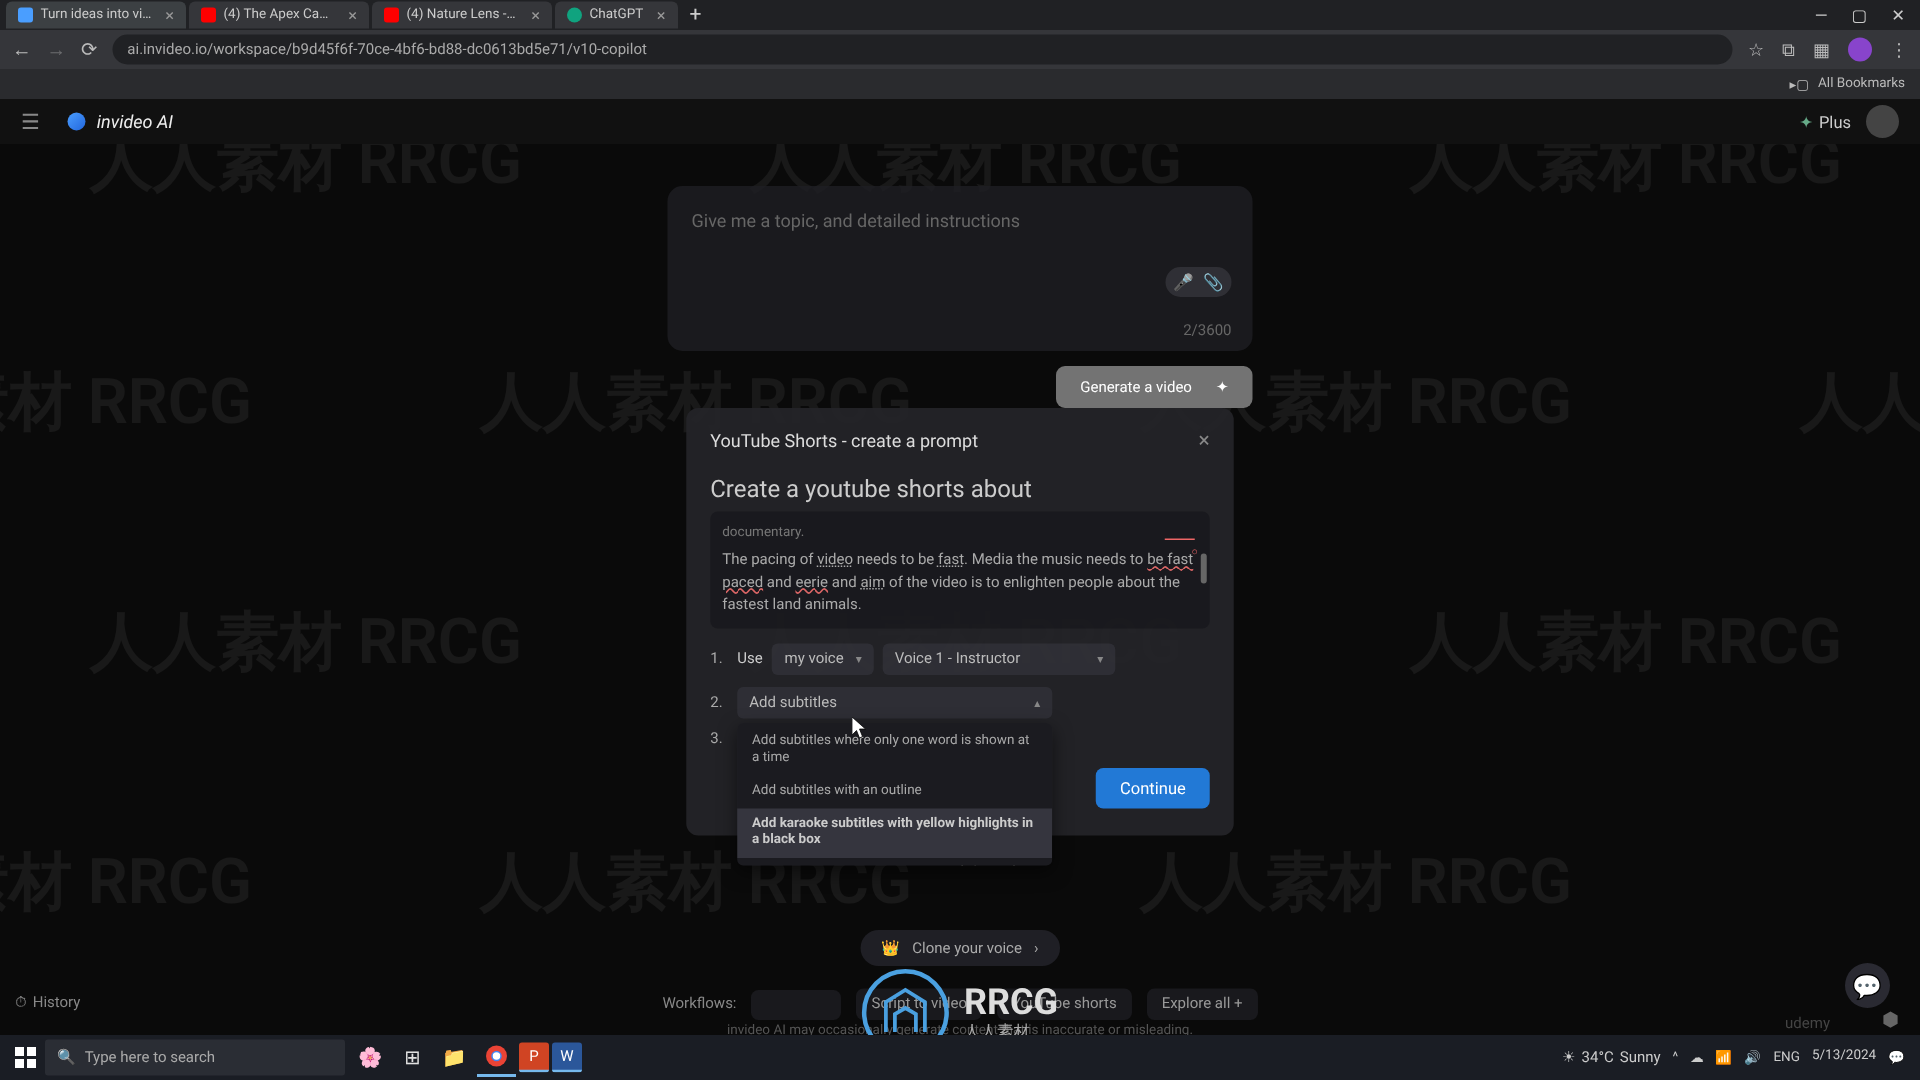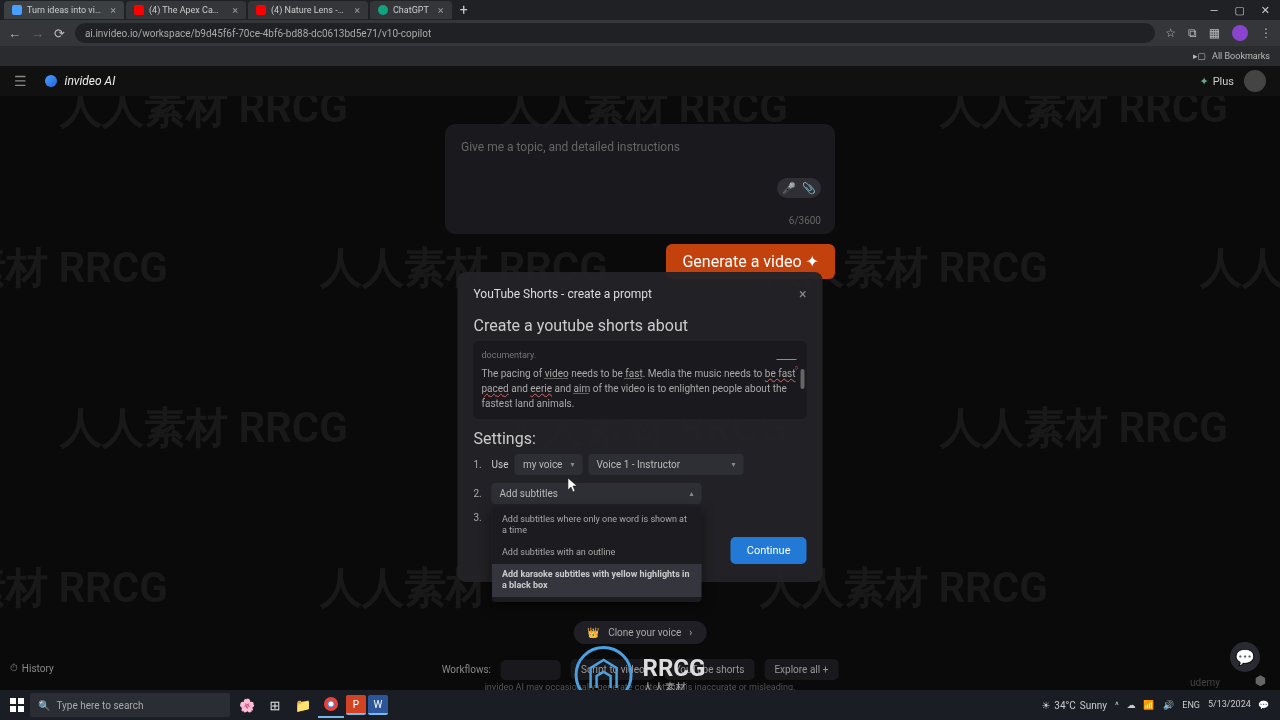--- a/index.html
+++ b/index.html
@@ -39,21 +39,21 @@
 .plus-sparkle { color: #6a8; }
 .user-avatar { width: 22px; height: 22px; border-radius: 50%; background: #444; margin-left: 10px; }
 
 
 .main { position: absolute; top: 96px; left: 0; right: 0; bottom: 30px; display: flex; flex-direction: column; align-items: center; z-index: 2; }
 .prompt-box { width: 390px; background: rgba(30,30,35,0.8); border-radius: 10px; padding: 16px; margin-top: 28px; position: relative; }
 .prompt-placeholder { color: #666; font-size: 12px; }
 .prompt-icons { position: absolute; bottom: 36px; right: 14px; display: flex; gap: 4px; background: rgba(50,50,55,0.9); border-radius: 10px; padding: 2px 4px; }
 .prompt-icon-btn { width: 16px; height: 16px; color: #888; font-size: 11px; display: flex; align-items: center; justify-content: center; }
 .char-count { text-align: right; font-size: 10px; color: #666; margin-top: 6px; }
-.generate-btn { background: #c2410c; color: #fff; border: none; border-radius: 6px; padding: 8px 16px; font-size: 16px; margin-top: 10px; float: right; display: flex; align-items: center; gap: 4px; }
+.generate-btn { background: #737373; color: #fff; border: none; border-radius: 6px; padding: 8px 16px; font-size: 10px; margin-top: 10px; float: right; display: flex; align-items: center; gap: 16px; }
 .prompt-box-wrap { width: 390px; }
 
 
 .modal { position: absolute; top: 272px; left: 50%; transform: translateX(-50%); width: 365px; background: rgba(35,35,40,0.96); border-radius: 8px; padding: 14px 16px 18px; z-index: 10; }
 .modal-header { display: flex; justify-content: space-between; align-items: center; font-size: 12px; color: #ddd; margin-bottom: 14px; }
 .modal-close { color: #888; font-size: 14px; cursor: pointer; }
 .modal-label { font-size: 16px; color: #ccc; margin-bottom: 6px; }
 .modal-textarea { background: rgba(20,20,25,0.6); border-radius: 5px; padding: 8px; font-size: 10px; color: #aaa; line-height: 1.5; margin-bottom: 10px; position: relative; }
 .modal-textarea .underline { text-decoration: underline dotted; }
 .modal-textarea .red-underline { text-decoration: underline wavy #d66; }
@@ -196,42 +196,41 @@
 </div>
 
 <div class="main">
   <div class="prompt-box-wrap">
     <div class="prompt-box" style="height:110px">
       <div class="prompt-placeholder">Give me a topic, and detailed instructions</div>
       <div class="prompt-icons">
         <div class="prompt-icon-btn">🎤</div>
         <div class="prompt-icon-btn">📎</div>
       </div>
-      <div class="char-count" style="position:absolute;bottom:8px;right:14px">6/3600</div>
+      <div class="char-count" style="position:absolute;bottom:8px;right:14px">2/3600</div>
     </div>
     <button class="generate-btn">
       <span>Generate a video</span>
       <span>✦</span>
     </button>
   </div>
 </div>
 
 <div class="modal">
   <div class="modal-header">
     <span>YouTube Shorts - create a prompt</span>
     <span class="modal-close">×</span>
   </div>
   <div class="modal-label">Create a youtube shorts about</div>
   <div class="modal-textarea">
     <div style="color:#777;font-size:9px;margin-bottom:3px">documentary.</div>
     The pacing of <span class="underline">video</span> needs to be <span class="underline">fast</span>. Media the music needs to <span class="red-underline">be fast paced</span> and <span class="red-underline">eerie</span> and <span class="underline">aim</span> of the video is to enlighten people about the fastest land animals.
     <div class="scroll-indicator"></div>
     <div class="red-flag"></div>
   </div>
-  <div class="modal-label">Settings:</div>
 
   <div class="settings-row">
     <span class="row-num">1.</span>
     <span>Use</span>
     <div class="dropdown dd1">
       <span>my voice</span>
       <span class="chevron">▾</span>
     </div>
     <div class="dropdown dd2">
       <span>Voice 1 - Instructor</span>

